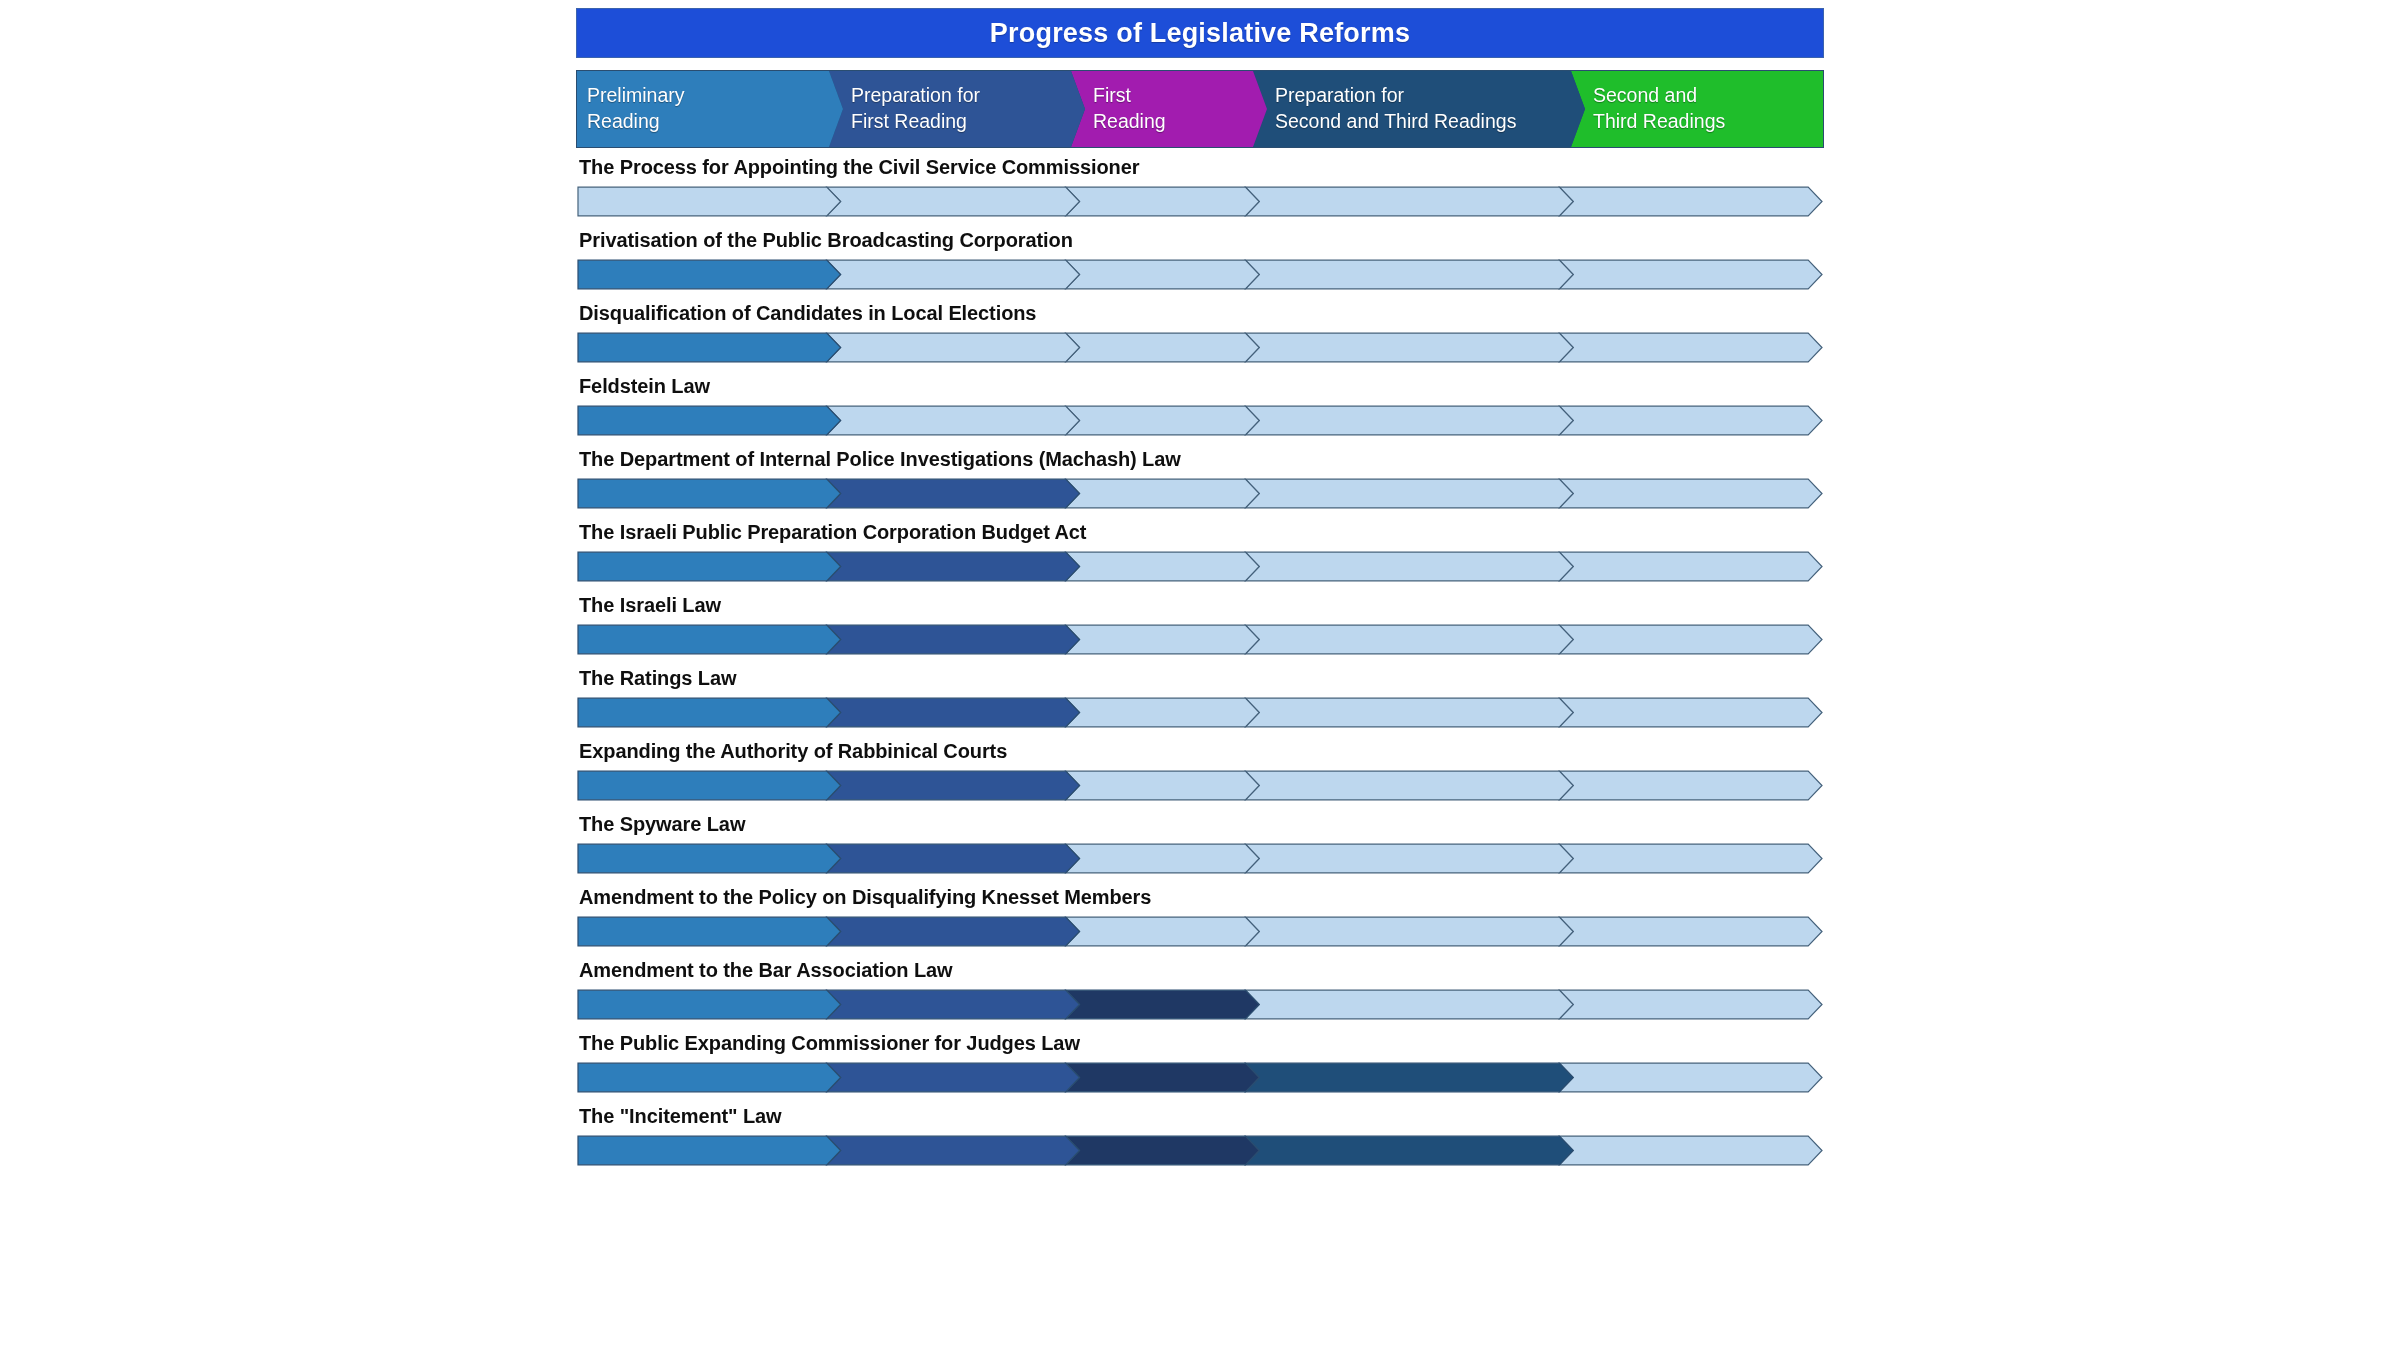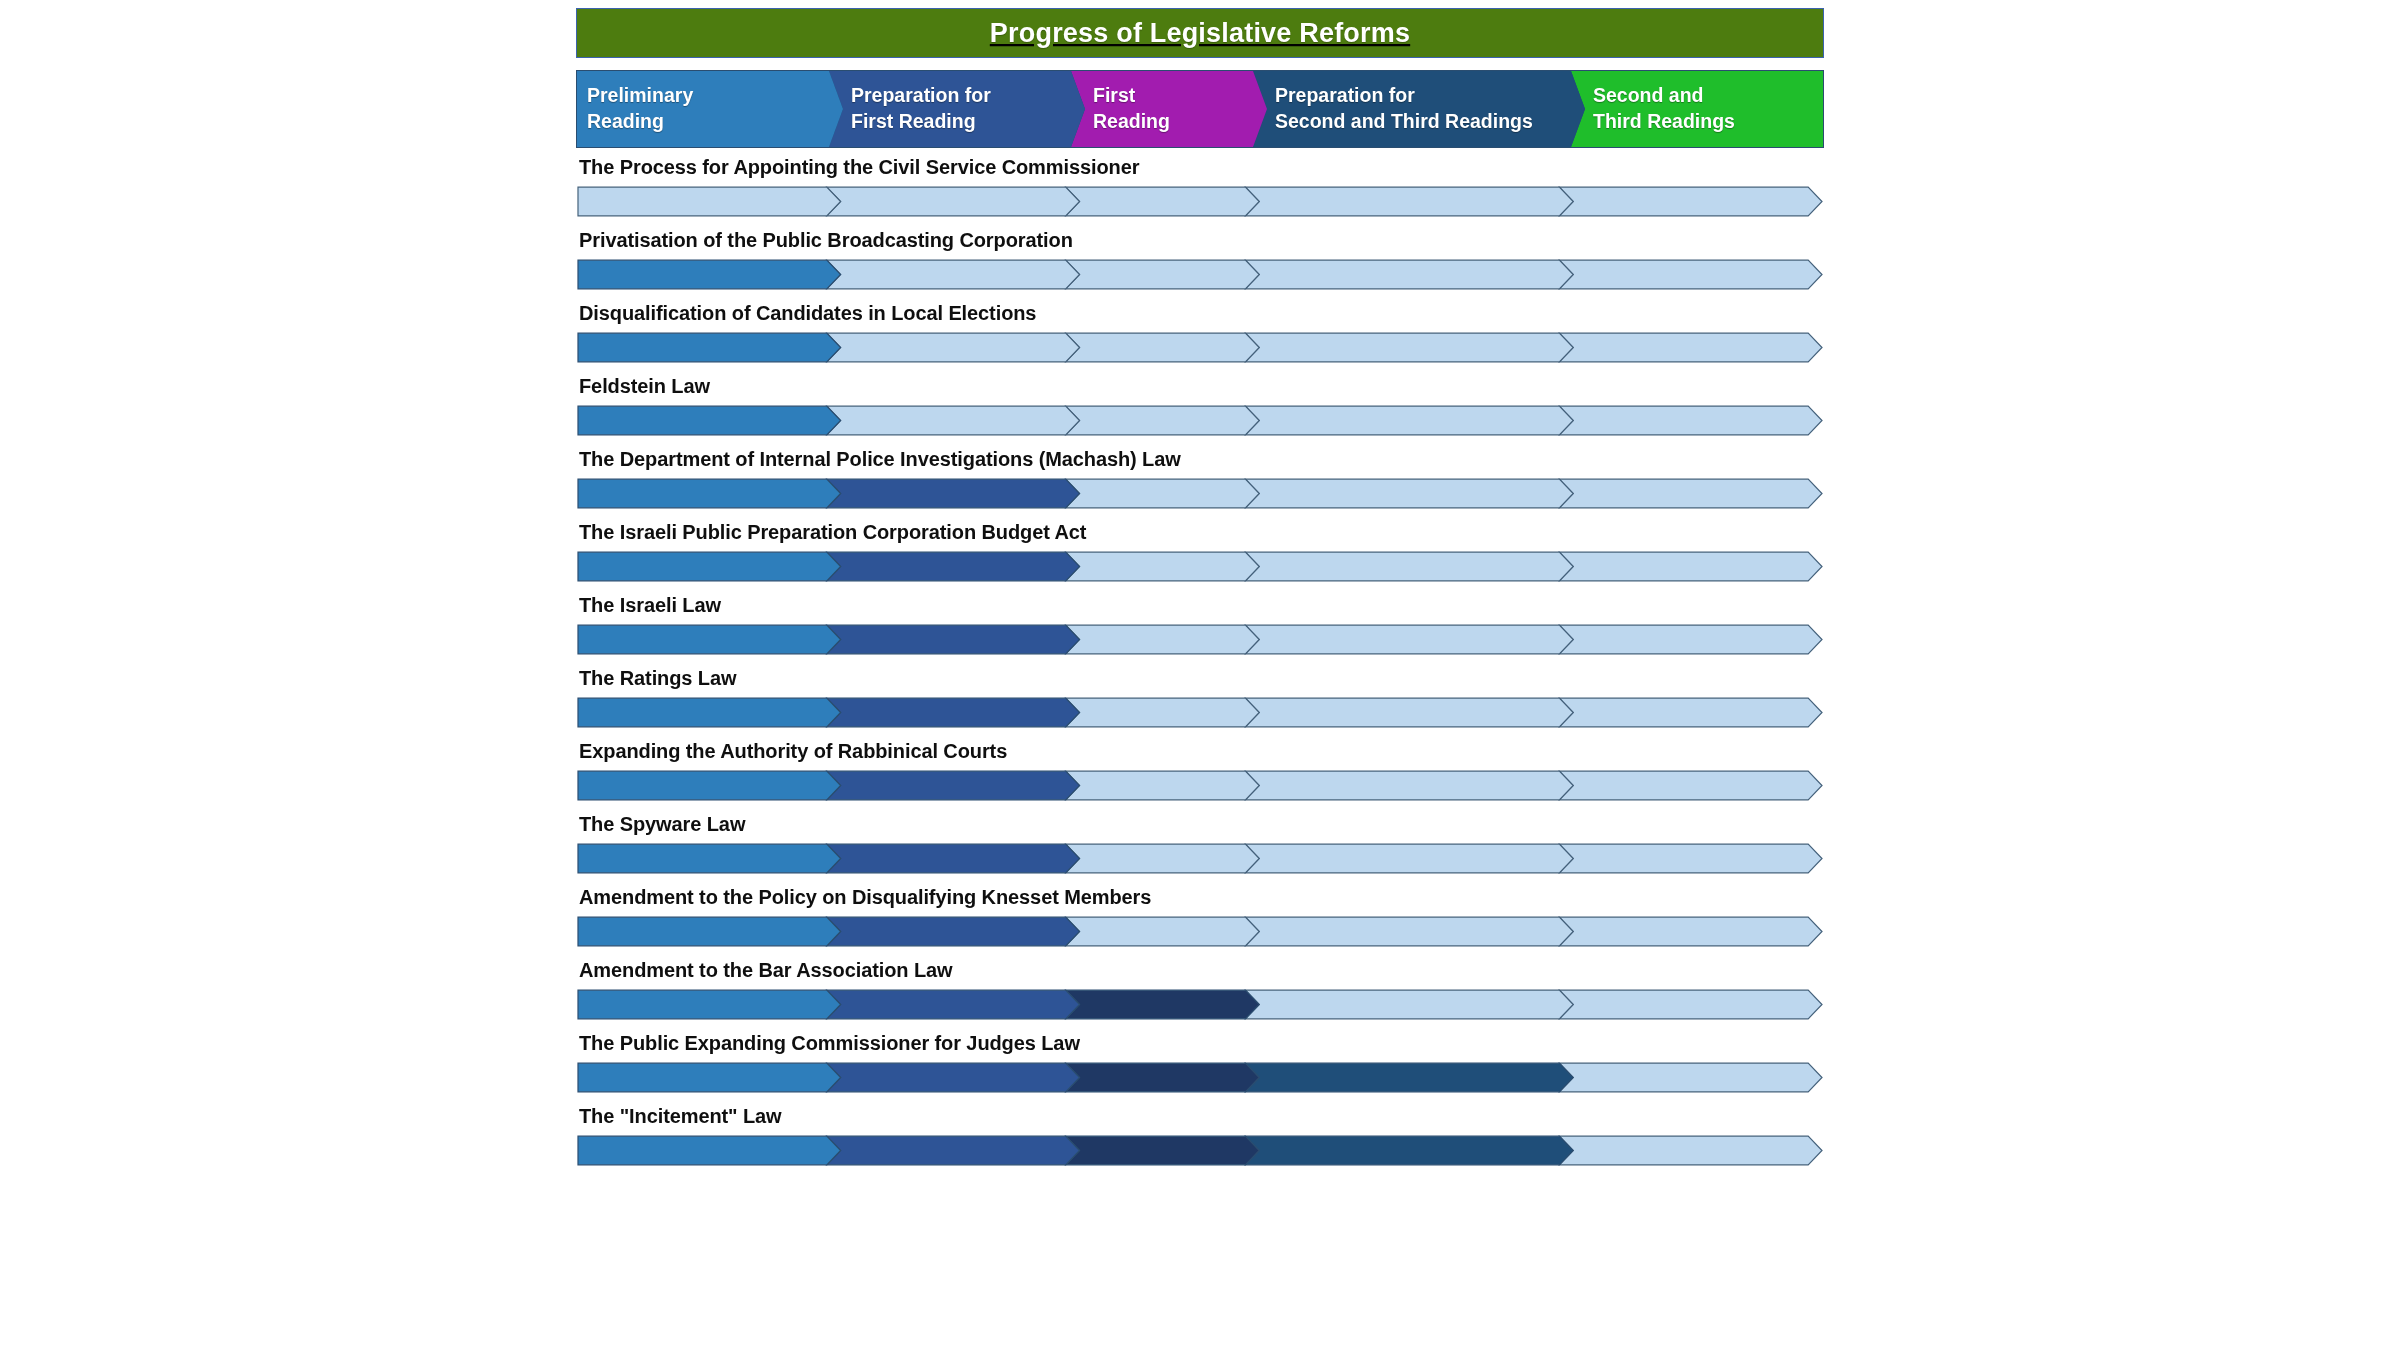--- a/index.html
+++ b/index.html
@@ -24,27 +24,26 @@
     height: 1350px;
   }
 
   
   .title-bar {
     position: absolute;
     left: 0px;
     top: 8px;
     width: 1248px;
     height: 50px;
-    background: #4d7c0f;
+    background: #1d4ed8;
     border: 1px solid #3B63AE;
     box-sizing: border-box;
     display: flex;
     align-items: center;
     justify-content: center;
-    text-decoration: underline;
   }
   .title-bar .title-text {
     color: #ffffff;
     font-size: 27px;
     font-weight: bold;
     letter-spacing: 0.2px;
     text-shadow: 0 1px 1px rgba(0,0,0,0.25);
   }
 
   
@@ -64,21 +63,21 @@
     top: 0;
     height: 100%;
     display: flex;
     align-items: center;
     box-sizing: border-box;
   }
   .stage-label {
     color: #ffffff;
     font-size: 19.5px;
     line-height: 1.33;
-    font-weight: bold;
+    font-weight: normal;
     text-shadow: 0 1px 1px rgba(0,0,0,0.35);
     white-space: pre-line;
     position: relative;
     z-index: 3;
   }
 
   
   .rows {
     position: absolute;
     left: 0px;

